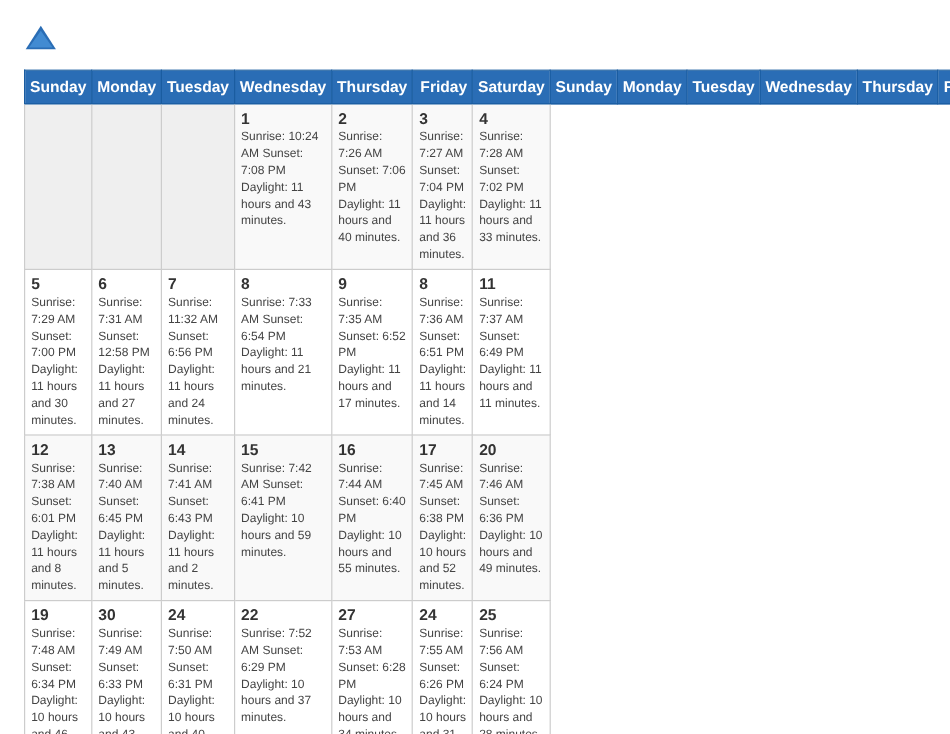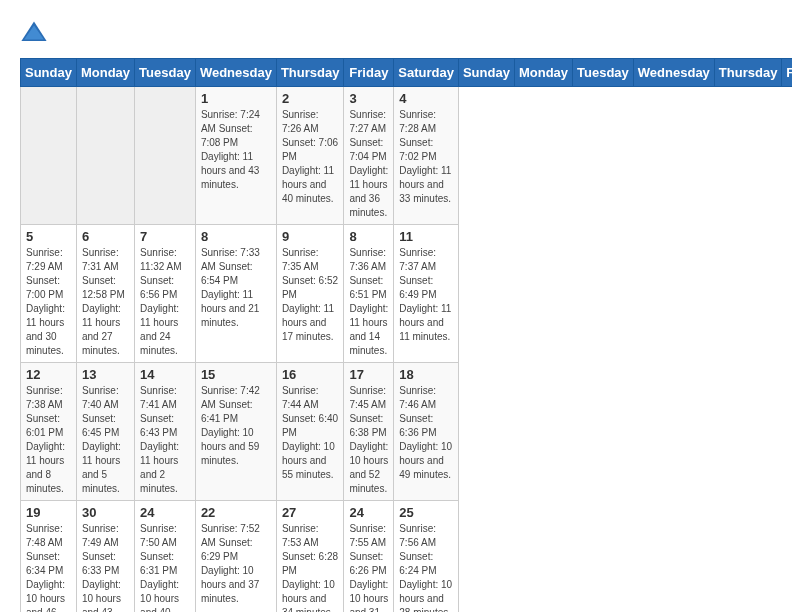--- a/index.html
+++ b/index.html
@@ -50,21 +50,21 @@
     table {
       width: 100%;
       border-collapse: collapse;
       border: 1px solid #ccc;
     }
     thead tr th {
       background-color: #2a6db5;
       color: #fff;
       font-size: 13px;
       padding: 6px 4px;
-      text-align: center;
+      text-align: right;
       border: 1px solid #1a5ca0;
     }
     tbody tr td {
       vertical-align: top;
       padding: 4px 5px;
       border: 1px solid #ccc;
       font-size: 10.5px;
       color: #333;
       width: calc(100% / 7);
       height: 90px;
@@ -129,21 +129,21 @@
         <th>Friday</th>
       </tr>
   </thead>
   <tbody id="calendar-body">
   <tr>
         <td class="empty-cell"></td>
         <td class="empty-cell"></td>
         <td class="empty-cell"></td>
         <td>
           <span class="day-number">1</span>
-          <div class="day-info">Sunrise: 7:24 AM
+          <div class="day-info">Sunrise: 10:24 AM
 Sunset: 7:08 PM
 Daylight: 11 hours and 43 minutes.</div>
         </td>
         <td>
           <span class="day-number">2</span>
           <div class="day-info">Sunrise: 7:26 AM
 Sunset: 7:06 PM
 Daylight: 11 hours and 40 minutes.</div>
         </td>
         <td>
@@ -234,21 +234,21 @@
 Sunset: 6:40 PM
 Daylight: 10 hours and 55 minutes.</div>
         </td>
         <td>
           <span class="day-number">17</span>
           <div class="day-info">Sunrise: 7:45 AM
 Sunset: 6:38 PM
 Daylight: 10 hours and 52 minutes.</div>
         </td>
         <td>
-          <span class="day-number">18</span>
+          <span class="day-number">20</span>
           <div class="day-info">Sunrise: 7:46 AM
 Sunset: 6:36 PM
 Daylight: 10 hours and 49 minutes.</div>
         </td>
       </tr>
       <tr>
         <td>
           <span class="day-number">19</span>
           <div class="day-info">Sunrise: 7:48 AM
 Sunset: 6:34 PM

